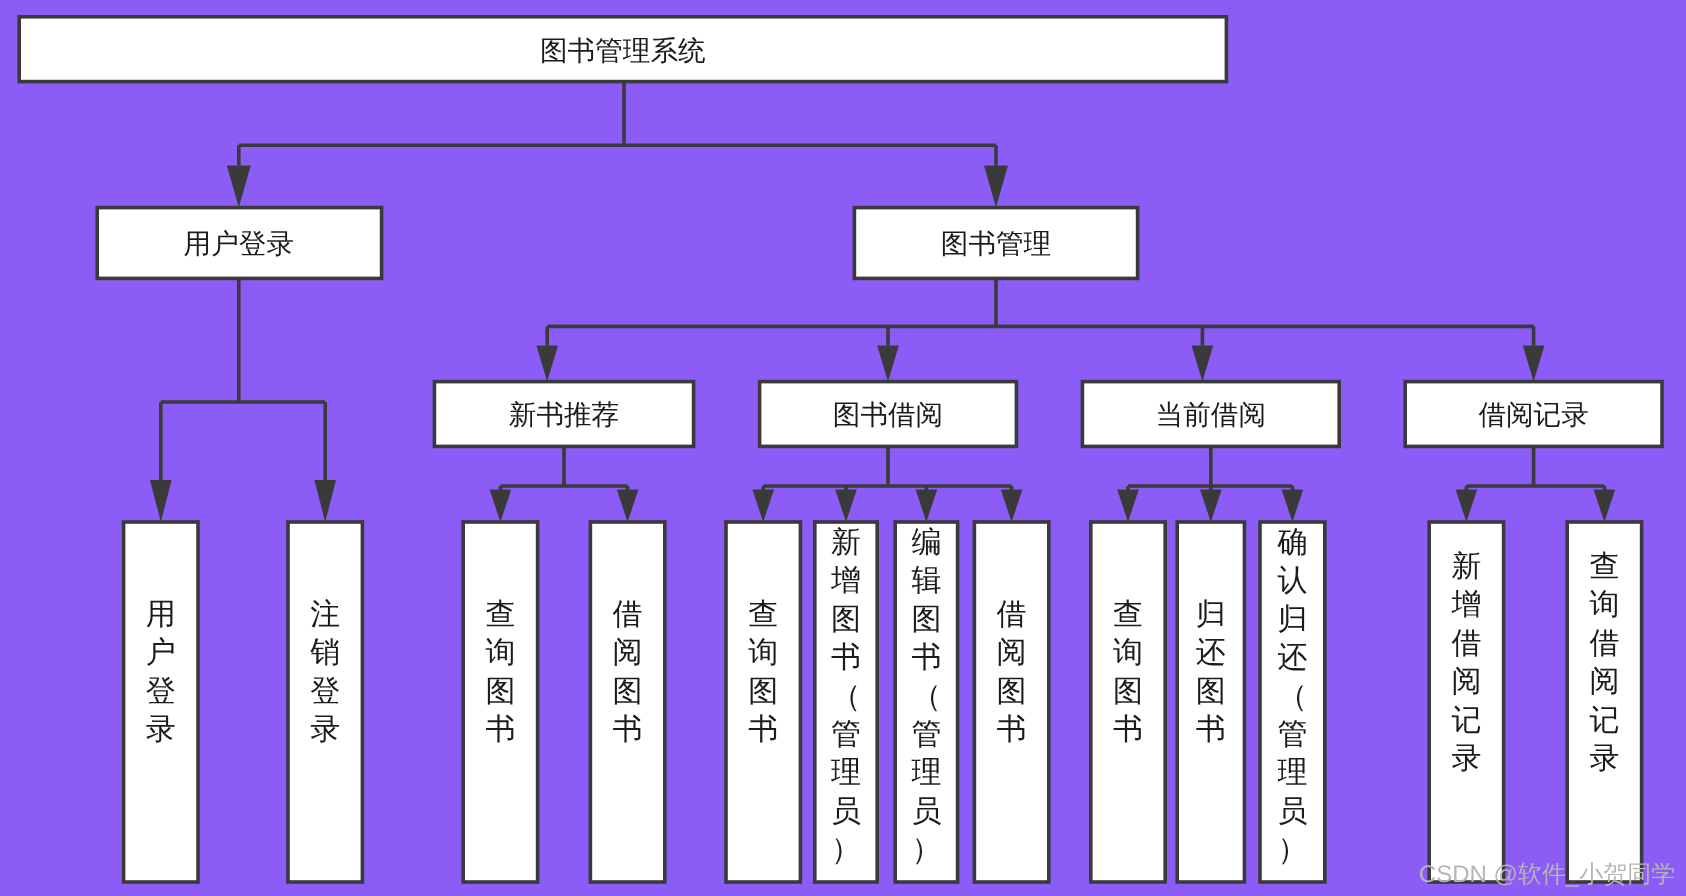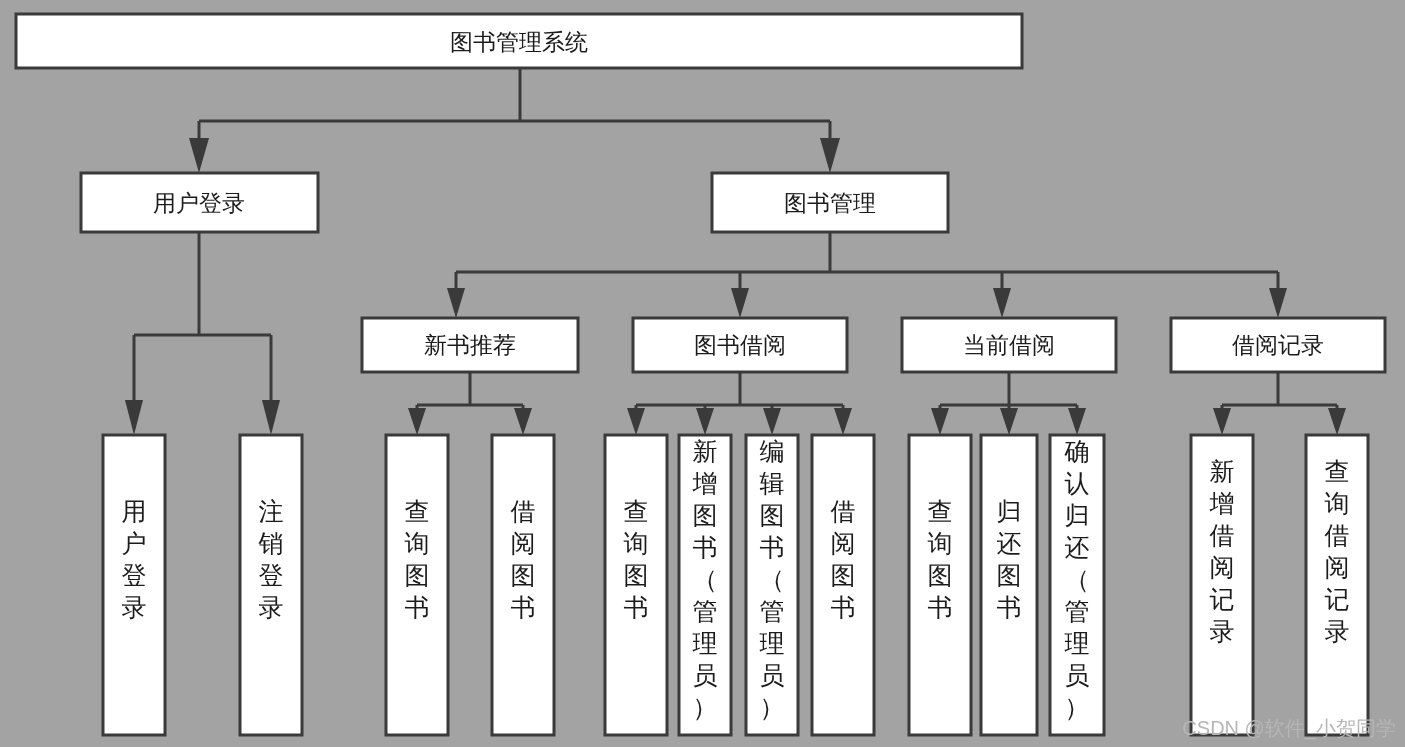--- a/index.html
+++ b/index.html
@@ -8,21 +8,21 @@
     padding: 0;
     background: #ffffff;
   }
   body {
     font-family: "Liberation Sans", "DejaVu Sans", sans-serif;
   }
   #diagram-root {
     position: relative;
     width: 1405px;
     height: 747px;
-    background: #a3a3a3;
+    background: #8b5cf6;
     overflow: hidden;
   }
   svg.tree {
     position: absolute;
     left: 0;
     top: 0;
     width: 1405px;
     height: 747px;
     display: block;
   }

